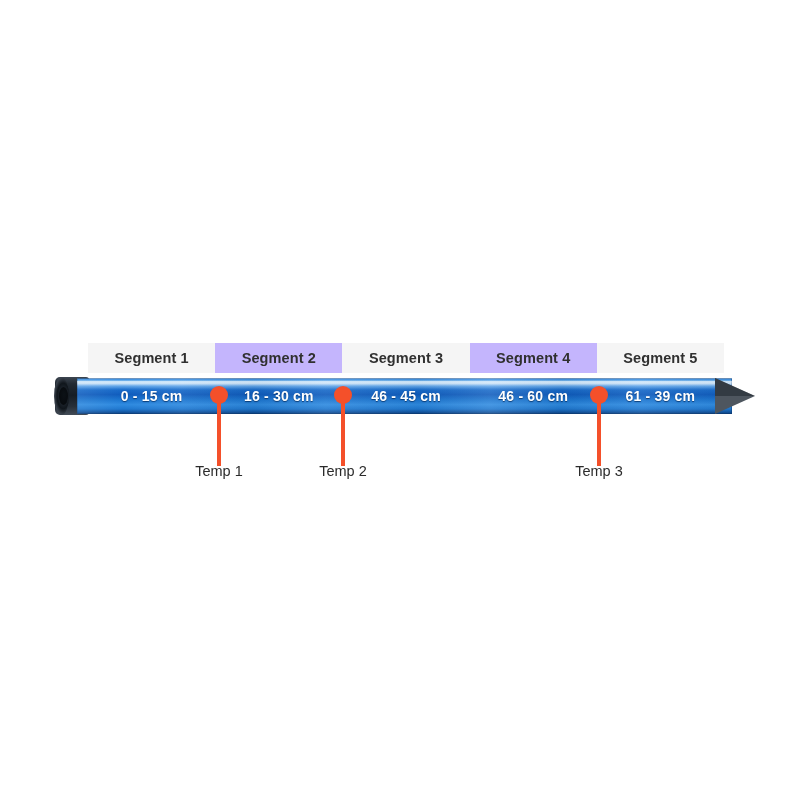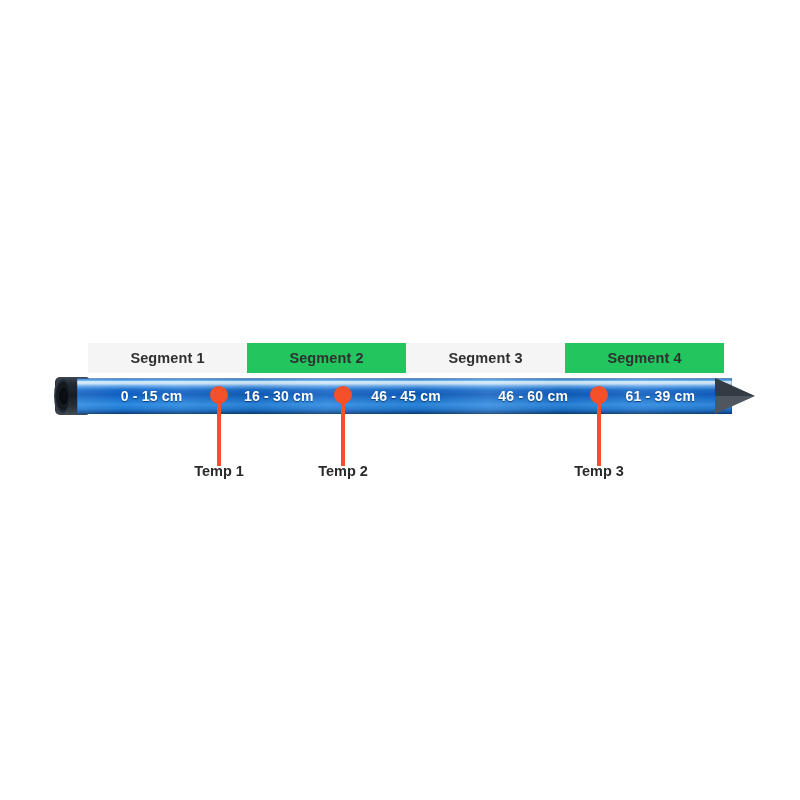--- a/index.html
+++ b/index.html
@@ -40,21 +40,21 @@
     display: flex;
     align-items: center;
     justify-content: center;
     font-size: 14.5px;
     font-weight: bold;
     color: #303030;
     letter-spacing: 0.1px;
     line-height: 1;
   }
   .segment-cell.shade-light { background: #f5f5f5; }
-  .segment-cell.shade-dark  { background: #22c55e; }
+  .segment-cell.shade-dark  { background: #c4b5fd; }
 
   
   .probe {
     position: absolute;
     left: 55px;
     top: 374px;
     width: 700px;
     height: 44px;
   }
 
@@ -225,36 +225,37 @@
     height: 18px;
     border-radius: 50%;
     background: #f4502a;
   }
   .sensor-label {
     position: absolute;
     left: 50%;
     top: 78px;
     transform: translateX(-50%);
     font-size: 14.5px;
-    font-weight: bold;
+    font-weight: normal;
     color: #2b2b2b;
     white-space: nowrap;
     line-height: 1;
   }
 </style>
 </head>
 <body>
 
 <div id="stage">
 
   <div class="segment-header">
       <div class="segment-cell shade-light">Segment 1</div>
       <div class="segment-cell shade-dark">Segment 2</div>
       <div class="segment-cell shade-light">Segment 3</div>
       <div class="segment-cell shade-dark">Segment 4</div>
+      <div class="segment-cell shade-light">Segment 5</div>
     </div>
 
   <div class="probe">
     <div class="probe-cap">
       <div class="probe-cap-face">
         <div class="probe-cap-bore"></div>
       </div>
     </div>
     <div class="probe-body"></div>
     <div class="probe-mottle"></div>

